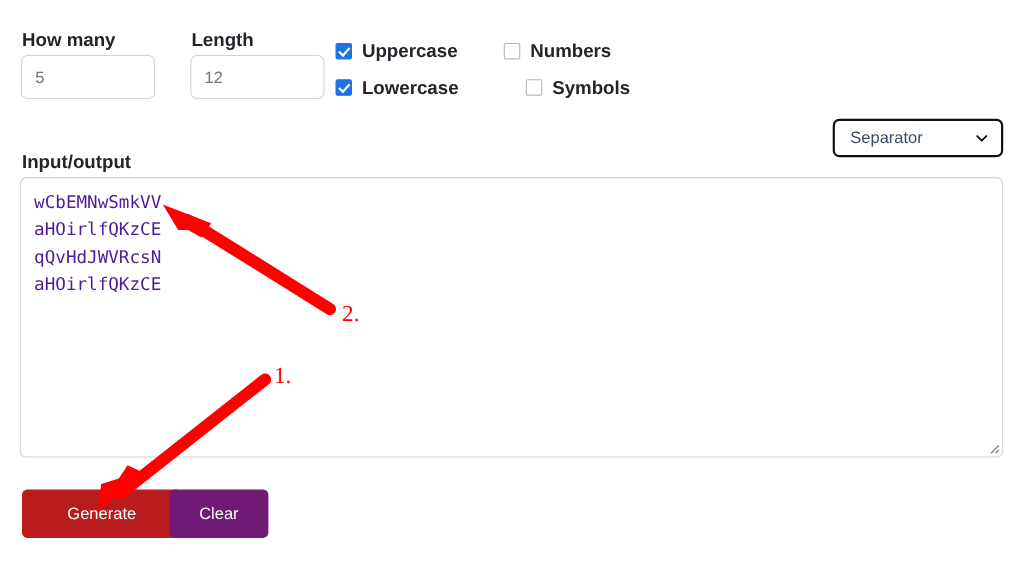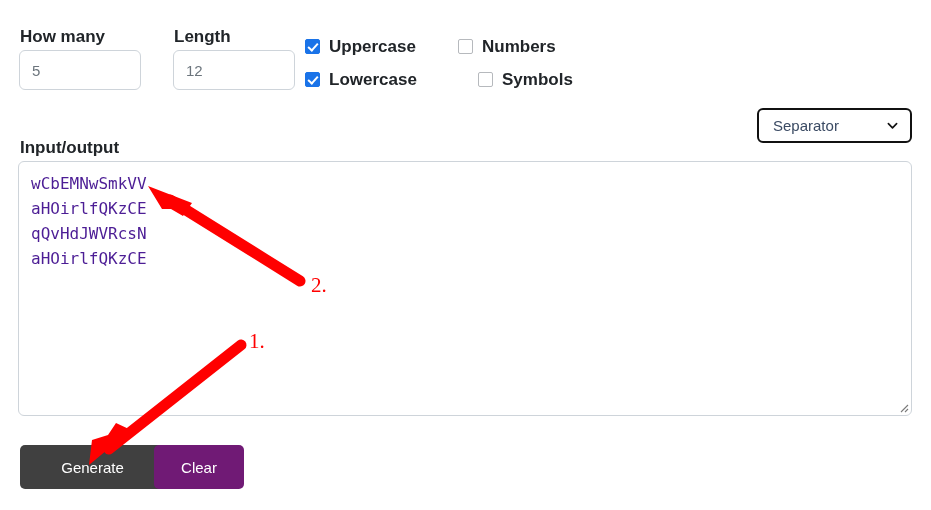--- a/index.html
+++ b/index.html
@@ -167,21 +167,21 @@
     cursor: pointer;
     display: flex;
     align-items: center;
     justify-content: center;
   }
   #generate-button {
     left: 20px;
     top: 445px;
     width: 145px;
     height: 44px;
-    background: #404040;
+    background: #b91c1c;
   }
   #clear-button {
     left: 154px;
     top: 445px;
     width: 90px;
     height: 44px;
     background: #701a75;
   }
 
   

